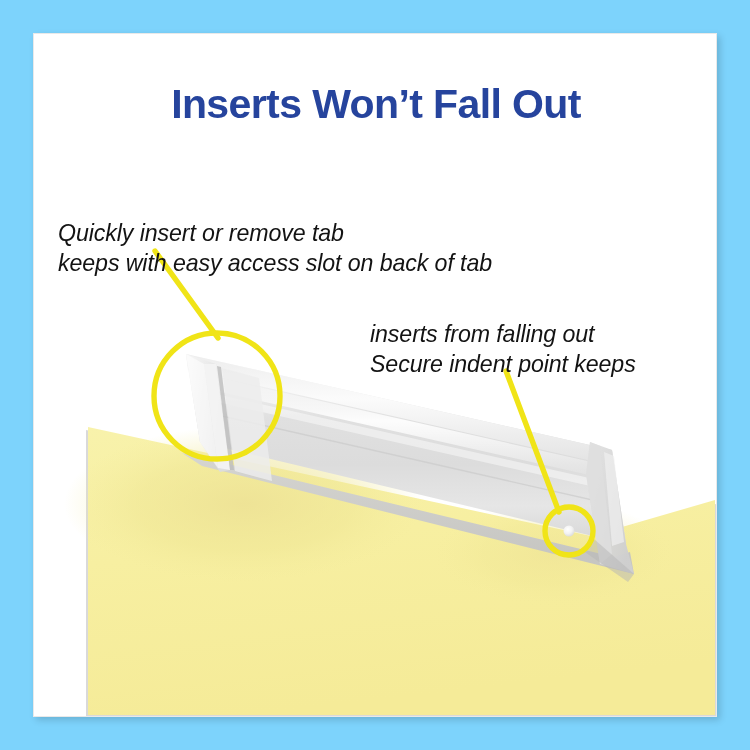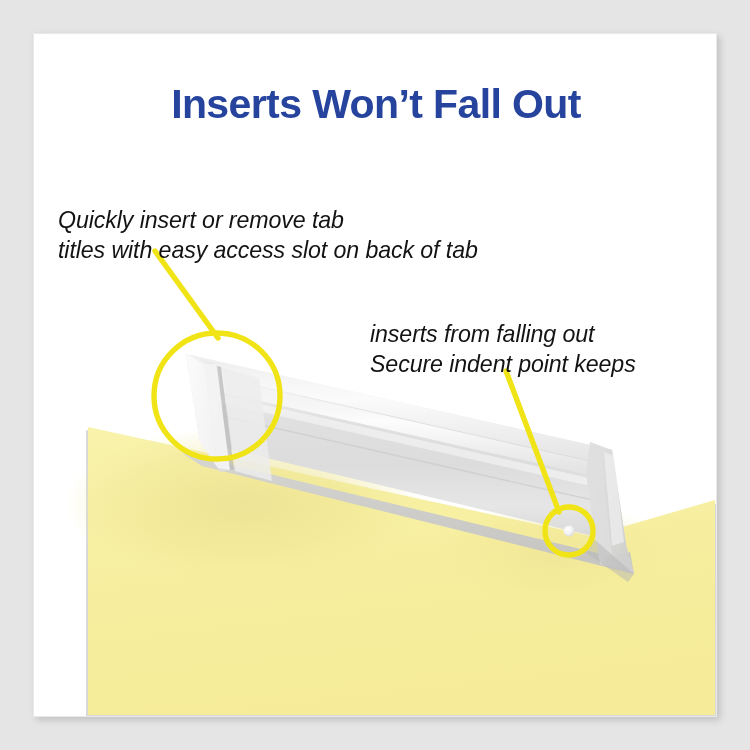--- a/index.html
+++ b/index.html
@@ -4,21 +4,21 @@
 <style>
   html, body {
     margin: 0;
     padding: 0;
     background: #ffffff;
   }
   #stage {
     position: relative;
     width: 750px;
     height: 750px;
-    background: #e5e5e5;
+    background: #7dd3fc;
     font-family: "Liberation Sans", sans-serif;
     overflow: hidden;
   }
 
   
   #frame {
     position: absolute;
     left: 33px;
     top: 33px;
     width: 684px;
@@ -49,21 +49,21 @@
   .caption {
     position: absolute;
     font-size: 23.2px;
     font-style: italic;
     font-weight: 400;
     color: #131313;
     line-height: 1.30;
     letter-spacing: -0.1px;
     white-space: nowrap;
   }
-  #caption-left  { left: 24px;  top: 171px; }
+  #caption-left  { left: 24px;  top: 184px; }
   #caption-right { left: 336px; top: 285px; }
   .caption .cl { display: block; }
 
   
   #artwork {
     position: absolute;
     left: 0;
     top: 0;
     width: 684px;
     height: 684px;
@@ -203,21 +203,21 @@
           <line x1="472" y1="337" x2="525" y2="478" stroke="#f0e417" stroke-width="5.4" stroke-linecap="round"></line>
           <circle cx="535" cy="497" r="24" fill="none" stroke="#f0e417" stroke-width="5.4"></circle>
         </g>
       </svg>
     </div>
 
     <div id="headline">Inserts Won’t Fall Out</div>
 
     <div id="caption-left" class="caption">
       <span class="cl">Quickly insert or remove tab</span>
-      <span class="cl">titles with easy access slot on back of tab</span>
+      <span class="cl">keeps with easy access slot on back of tab</span>
     </div>
 
     <div id="caption-right" class="caption">
       <span class="cl">inserts from falling out</span>
       <span class="cl">Secure indent point keeps</span>
     </div>
 
   </div>
 </div>
 

